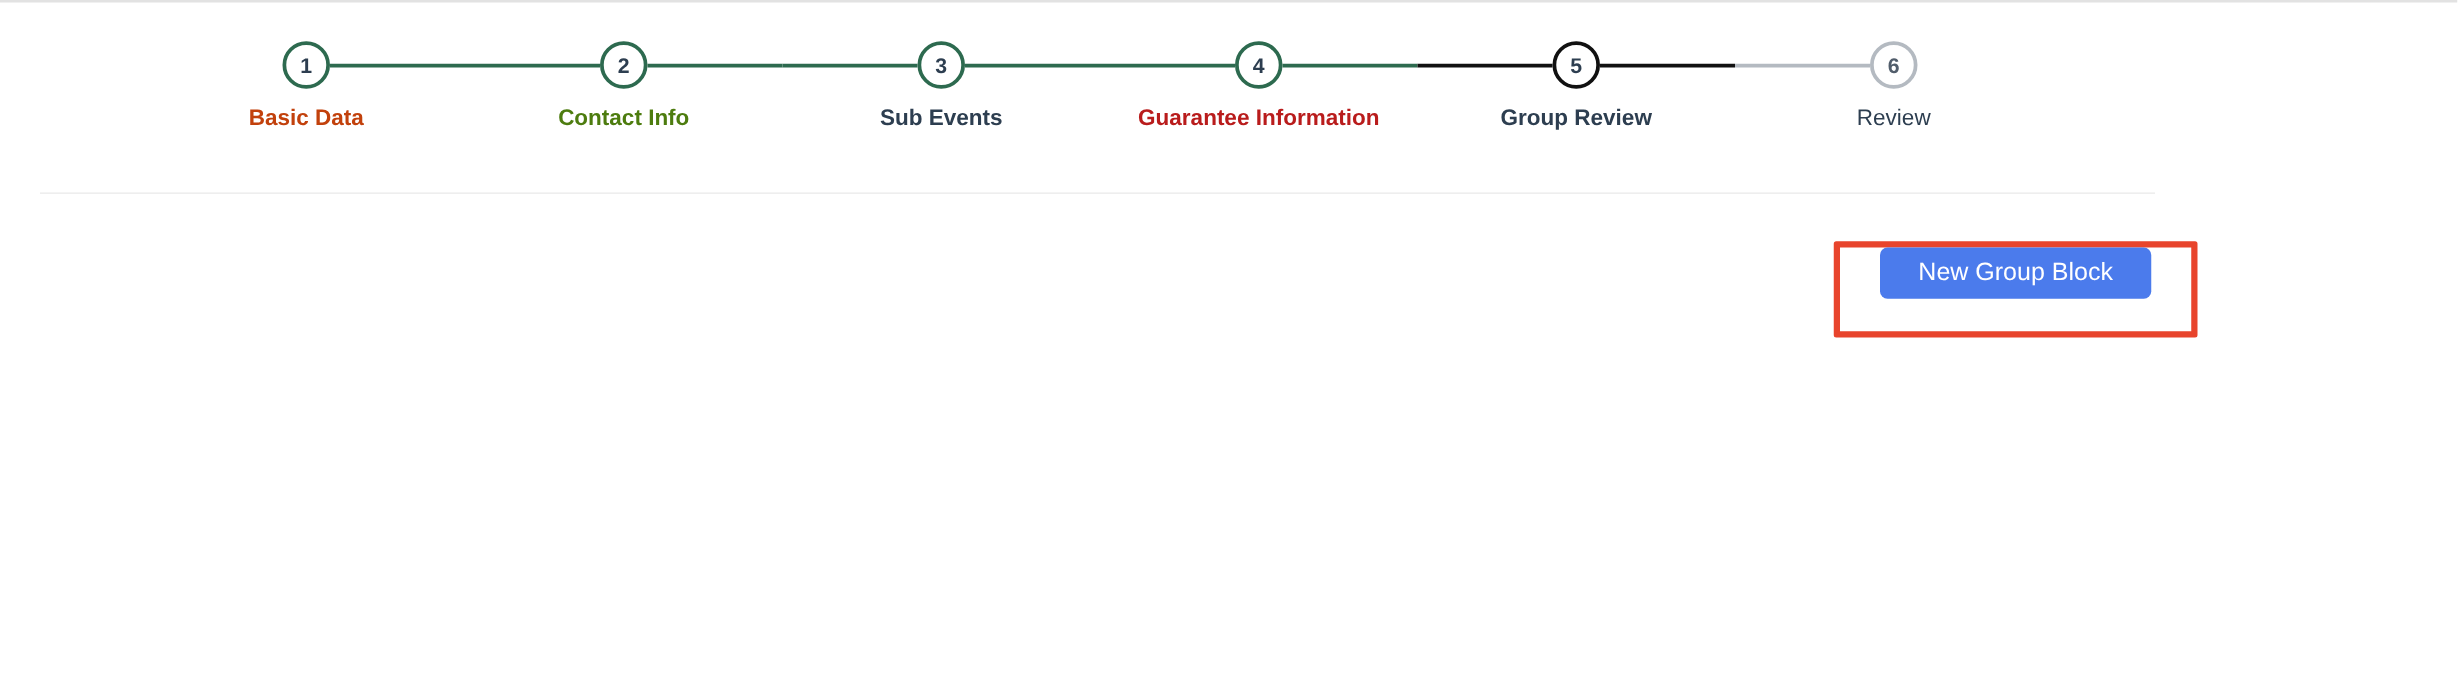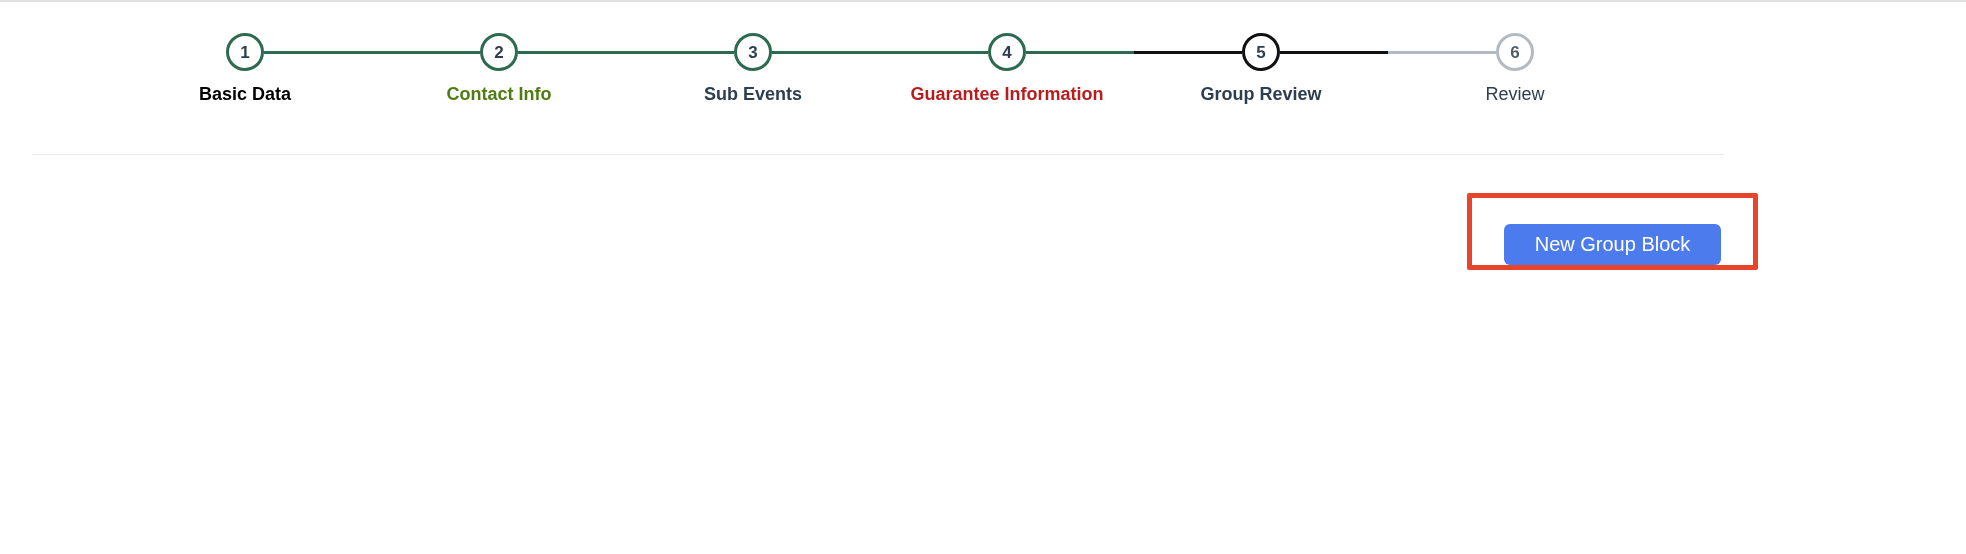--- a/index.html
+++ b/index.html
@@ -72,21 +72,21 @@
     background: #e9e9e9;
   }
   
   .highlight-box {
     position: absolute;
     left: 1467px; top: 193px;
     width: 291px; height: 77px;
     border: 5px solid #e8442c;
     border-radius: 2px;
     display: flex;
-    align-items: flex-end;
+    align-items: flex-start;
     justify-content: center;
     background: transparent;
   }
   .primary-button {
     width: 217px; height: 41px;
     border: none;
     border-radius: 6px;
     background: #4b7bec;
     color: #ffffff;
     font-family: "Liberation Sans", sans-serif;
@@ -105,21 +105,21 @@
 
 <div class="stepper">
     <div class="step completed">
       <div class="step-row">
         <div class="step-line hidden" style="background: rgb(45, 106, 79);"></div>
         <div class="step-circle" style="border-color: rgb(45, 106, 79);">
           <span class="step-number" style="color: rgb(45, 62, 80);">1</span>
         </div>
         <div class="step-line" style="background: rgb(45, 106, 79);"></div>
       </div>
-      <div class="step-label" style="color: #000000;">Basic Data</div>
+      <div class="step-label" style="color: #c2410c;">Basic Data</div>
     </div>
     <div class="step completed">
       <div class="step-row">
         <div class="step-line" style="background: rgb(45, 106, 79);"></div>
         <div class="step-circle" style="border-color: rgb(45, 106, 79);">
           <span class="step-number" style="color: rgb(45, 62, 80);">2</span>
         </div>
         <div class="step-line" style="background: rgb(45, 106, 79);"></div>
       </div>
       <div class="step-label" style="color: #4d7c0f;">Contact Info</div>

